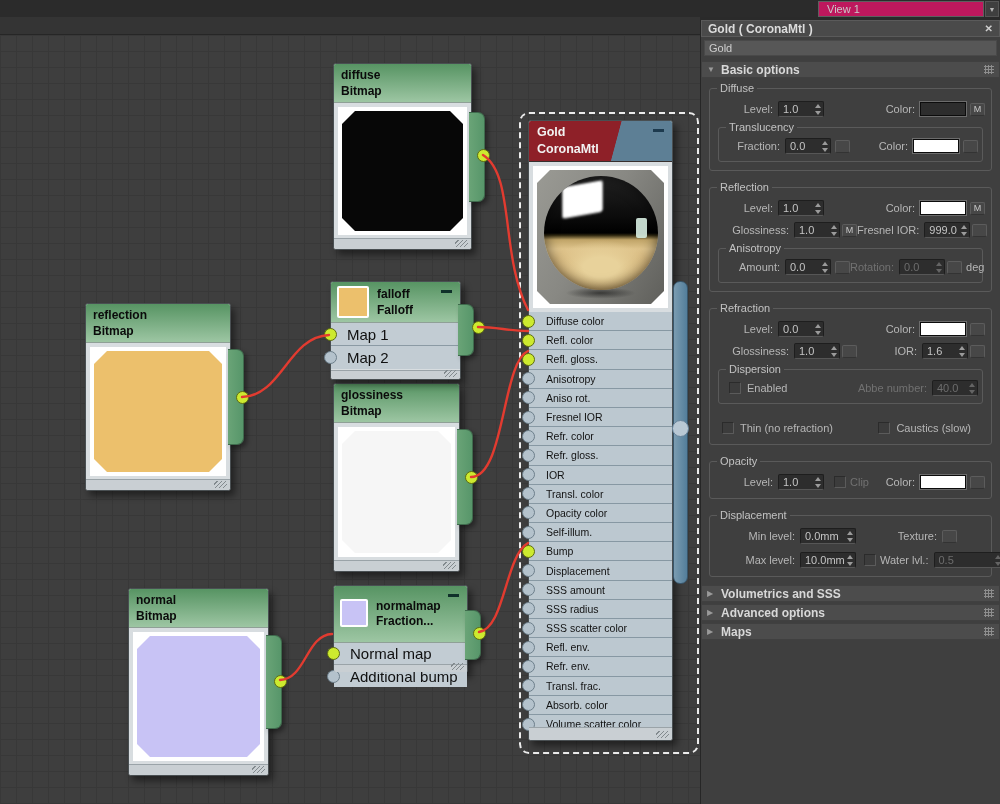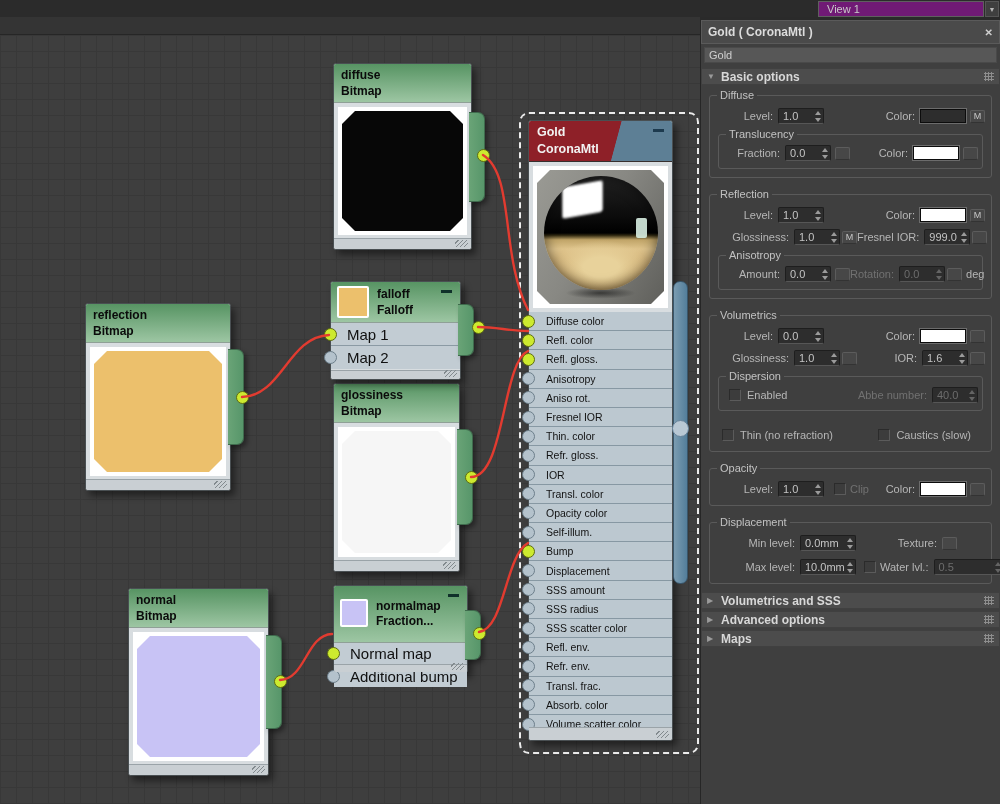--- a/index.html
+++ b/index.html
@@ -1,21 +1,21 @@
 <!DOCTYPE html>
 <html><head>
 <meta charset="utf-8">
 <style>
   * { margin:0; padding:0; box-sizing:border-box; }
   html,body { width:1000px; height:804px; background:#2a2a2a; overflow:hidden;
               font-family:"Liberation Sans", sans-serif; }
 
   
   .tabstrip { position:absolute; left:0; top:0; width:1000px; height:17px; background:#2b2b2b; }
-  .viewtab  { position:absolute; left:818px; top:1px; width:166px; height:16px; background:#701a75;
+  .viewtab  { position:absolute; left:818px; top:1px; width:166px; height:16px; background:#be185d;
               border:1px solid #5f5f5f; color:#c9c9c9; font-size:11px; line-height:14px; padding-left:8px; }
   .viewdrop { position:absolute; left:985px; top:1px; width:14px; height:16px; background:#3f3f3f;
               border:1px solid #555; color:#b5b5b5; font-size:7px; text-align:center; line-height:15px; }
   .canvasbar{ position:absolute; left:0; top:17px; width:700px; height:18px; background:#343434;
               border-bottom:1px solid #262626; }
 
   
   .canvas { position:absolute; left:0; top:35px; width:700px; height:769px; background:#3e3e3e;
             background-image:linear-gradient(#383838 1px, transparent 1px),
                              linear-gradient(90deg,#383838 1px, transparent 1px);
@@ -88,21 +88,21 @@
              background:#b9c8d4; border:1px solid #66829a; }
 
   
   svg.wires { position:absolute; left:0; top:0; width:700px; height:804px; pointer-events:none; }
   svg.wires path { stroke:#e23b30; stroke-width:2.4; fill:none; stroke-linecap:round; }
 
   
   .panel { position:absolute; left:700px; top:20px; width:300px; height:784px; background:#3f3f3f;
            border-left:1px solid #262626; font-size:11px; color:#b8b8b8; }
   .ptitle { height:17px; background:#4a4a4a; border:1px solid #5a5a5a; display:flex; align-items:center;
-            padding:11px 6px; color:#dcdcdc; font-weight:bold; font-size:12px; }
+            padding:4px 6px; color:#dcdcdc; font-weight:bold; font-size:12px; }
   .ptitle .x { margin-left:auto; color:#cfcfcf; font-size:10px; font-weight:bold; cursor:default; }
   .pname { margin:3px; height:16px; background:#575757; border:1px solid #494949; color:#cfcfcf;
            font-size:11px; padding:0 4px; width:calc(100% - 6px); font-family:"Liberation Sans",sans-serif; }
   .rollout { height:17px; background:#4c4c4c; border:1px solid #404040; display:flex; align-items:center;
              padding:0 5px; margin-top:2px; color:#d8d8d8; font-weight:bold; font-size:12px; }
   .rollout .arr { width:14px; color:#9a9a9a; font-size:8px; font-weight:normal; }
   .rgripdots { margin-left:auto; width:10px; height:9px;
                background-image:radial-gradient(#8e8e8e 1px, transparent 1.3px); background-size:3px 3px; }
   .grp { position:relative; margin:10px 8px 6px; border:1px solid #5a5a5a; border-radius:3px;
          padding:10px 6px 6px; }
@@ -300,21 +300,21 @@
       <div class="gslot">
       <span class="sock"></span>
       <span class="lbl">Aniso rot.</span>
     </div>
       <div class="gslot">
       <span class="sock"></span>
       <span class="lbl">Fresnel IOR</span>
     </div>
       <div class="gslot">
       <span class="sock"></span>
-      <span class="lbl">Thin. color</span>
+      <span class="lbl">Refr. color</span>
     </div>
       <div class="gslot">
       <span class="sock"></span>
       <span class="lbl">Refr. gloss.</span>
     </div>
       <div class="gslot">
       <span class="sock"></span>
       <span class="lbl">IOR</span>
     </div>
       <div class="gslot">
@@ -475,21 +475,21 @@
             <span class="arrs"></span>
           </span>
         <span class="sbtn ml2"></span>
         <span class="lab" style="padding-left:4px;">deg</span>
       </div>
     </div>
   </div>
 
   
   <div class="grp" style="margin-top:16px;">
-    <span class="legend">Volumetrics</span>
+    <span class="legend">Refraction</span>
     <div class="prow">
       <span class="lab w62">Level:</span>
       <span class="spin">
           <span class="val">0.0</span>
           <span class="arrs"></span>
         </span>
       <span class="gap"></span>
       <span class="lab">Color:</span>
       <span class="sw"></span>
       <span class="sbtn ml4"></span>

